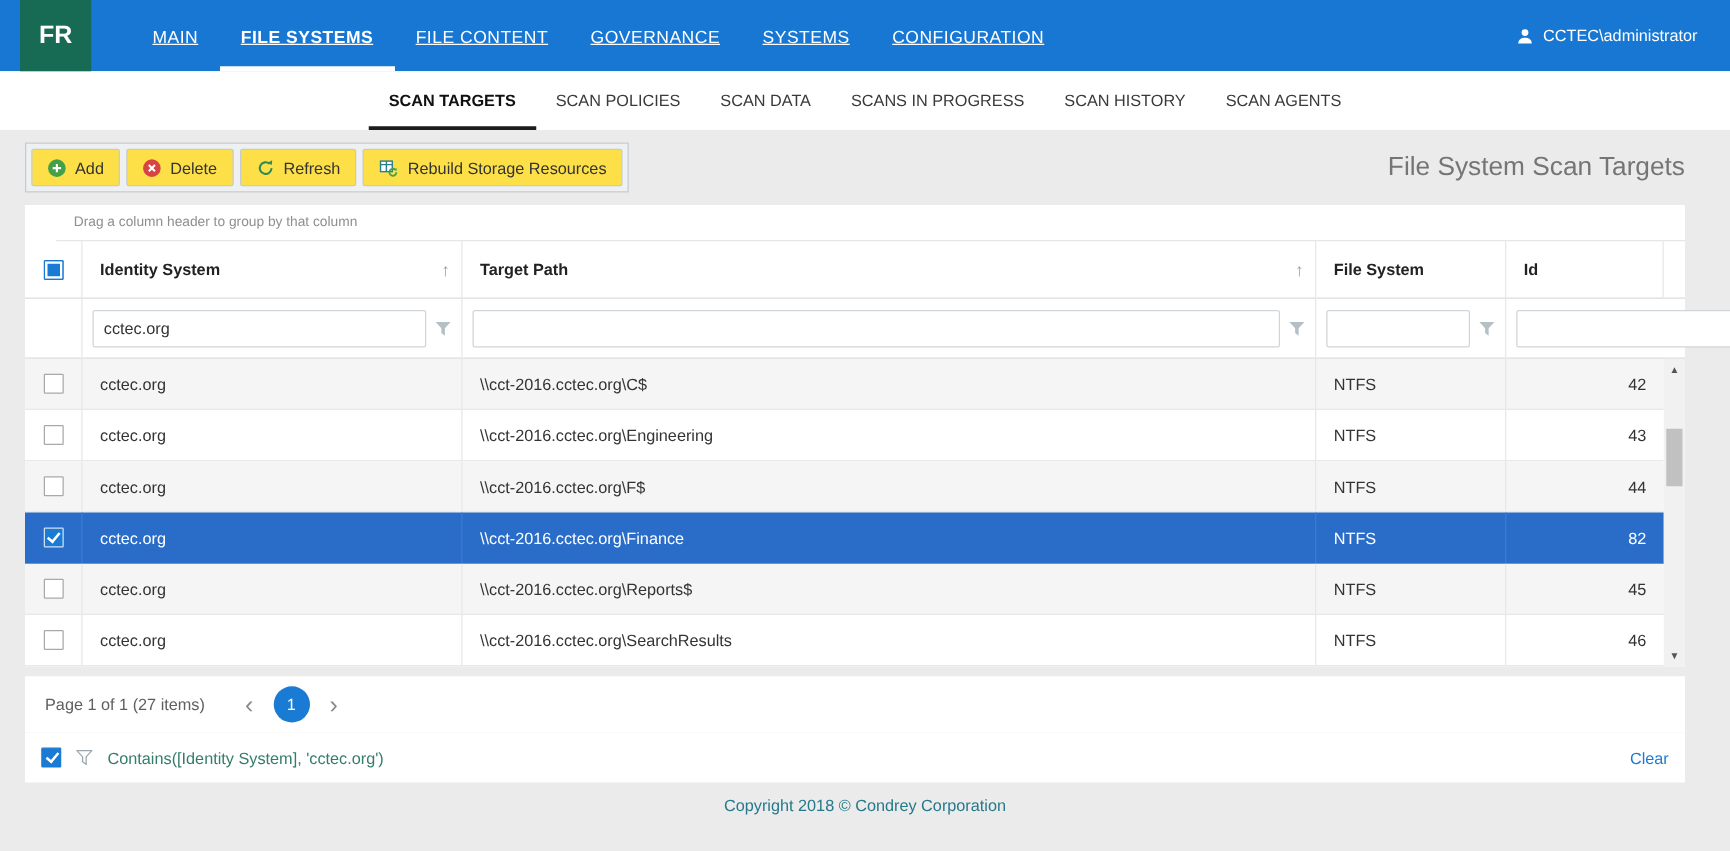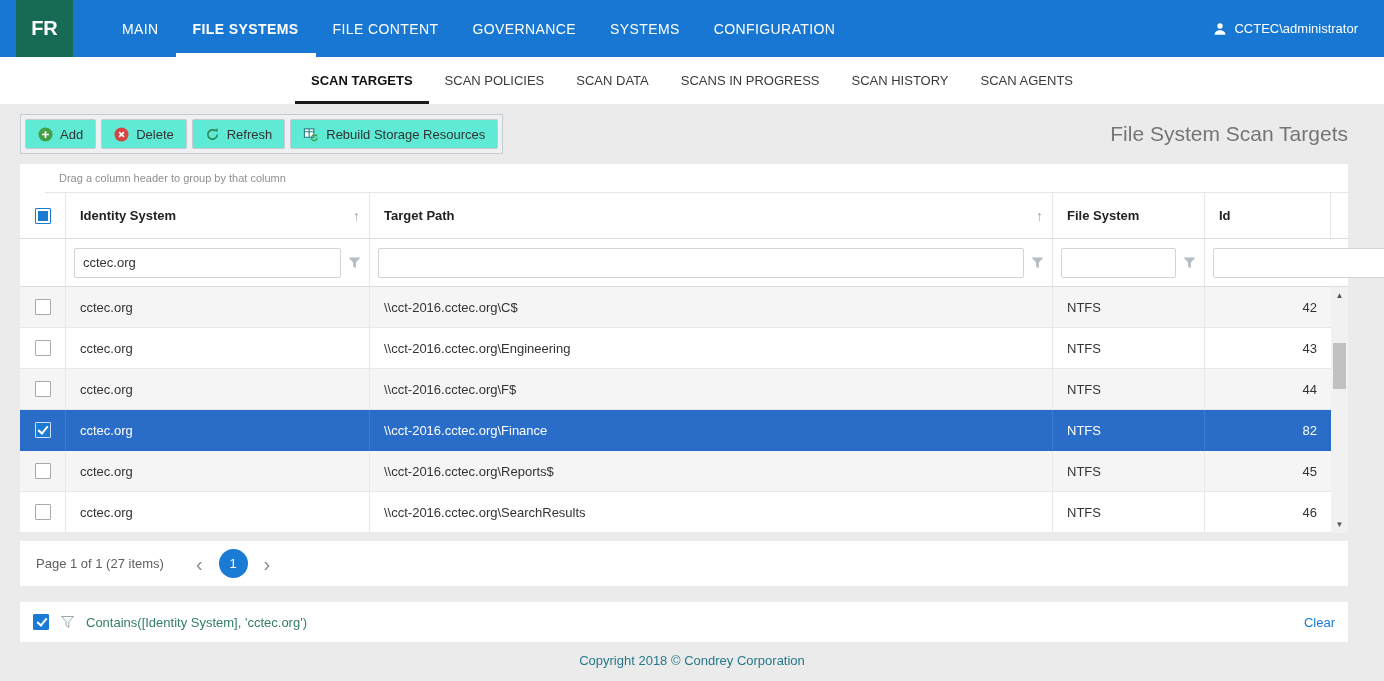--- a/index.html
+++ b/index.html
@@ -10,35 +10,35 @@
     color: #333;
     font-size: 13px;
   }
 
   
   .topbar { height: 57px; background: #1877d2; display: flex; align-items: stretch; padding-left: 16px; }
   .logo { width: 57px; height: 57px; background: #176a53; color: #fff; font-size: 20px; font-weight: 700;
           display: flex; align-items: center; justify-content: center; flex: 0 0 auto; }
   .topnav { display: flex; margin-left: 32px; }
   .topnav .nav-item { color: #fff; font-size: 14px; letter-spacing: .4px; padding: 0 17px;
-          display: flex; align-items: center; cursor: pointer; border-bottom: 4px solid transparent; padding-top: 4px; }
+          display: flex; align-items: center; cursor: pointer; border-bottom: 4px solid transparent; padding-top: 4px; text-decoration: underline; }
   .topnav .nav-item.active { font-weight: 700; border-bottom-color: #fff; }
   .userbox { margin-left: auto; margin-right: 26px; display: flex; align-items: center; gap: 7px; color: #fff; font-size: 13px; cursor: pointer; }
 
   
   .subnav { height: 47px; background: #fff; display: flex; justify-content: center; }
   .subnav .tab { padding: 0 16px; display: flex; align-items: center; font-size: 13px; color: #3a3a3a;
           cursor: pointer; border-bottom: 3px solid transparent; padding-top: 3px; }
   .subnav .tab.active { font-weight: 700; color: #111; border-bottom-color: #1c1c1c; }
 
   
   .toolbar { display: flex; align-items: center; padding: 10px 36px 10px 20px; }
   .btn-group { display: flex; gap: 5px; border: 1px solid #c5cbd0; background: #eef0f1; padding: 4px; }
   .tb-btn { display: flex; align-items: center; gap: 7px; height: 30px; padding: 0 12px;
-          background: #5eead4; border: 1px solid #c5cbd0; border-radius: 2px; font-size: 13px; color: #333; cursor: pointer; }
+          background: #fde047; border: 1px solid #c5cbd0; border-radius: 2px; font-size: 13px; color: #333; cursor: pointer; }
   .tb-btn svg { flex: 0 0 auto; }
   .page-title { margin-left: auto; font-size: 21px; color: #757575; }
 
   
   .panel { background: #fff; margin: 0 36px 0 20px; }
 
   
   .group-hint { height: 29px; line-height: 29px; padding-left: 14px; font-size: 11px; color: #8f8f8f; border-bottom: 1px solid #e6e6e6; margin-left: 25px; }
   .hrow, .frow { display: grid; grid-template-columns: 46px 304px 683px 152px 1fr 17px; }
   .hrow { height: 46px; border-bottom: 1px solid #dcdcdc; }
@@ -77,21 +77,21 @@
   .sthumb { position: absolute; left: 2px; right: 2px; top: 56px; height: 46px; background: #c1c1c1; cursor: pointer; }
 
   
   .pager { margin-top: 8px; height: 45px; display: flex; align-items: center; padding: 0 16px; gap: 10px; text-align: right; }
   .pager-summary { color: #5f5f5f; font-size: 13px; margin-right: 16px; }
   .pg-chevron { color: #8a8a8a; font-size: 20px; padding: 0 6px; cursor: pointer; line-height: 1; }
   .pg-current { width: 29px; height: 29px; border-radius: 50%; background: #1a7bd4; color: #fff;
           display: flex; align-items: center; justify-content: center; font-size: 13px; cursor: pointer; }
 
   
-  .filterbar { margin-top: 16px; height: 40px; display: flex; align-items: center; gap: 12px; padding: 0 13px; }
+  .filterbar { height: 40px; display: flex; align-items: center; gap: 12px; padding: 0 13px; }
   .filter-expr { color: #337d6a; font-size: 13px; cursor: pointer; }
   .clear-link { margin-left: auto; color: #1a7bd4; font-size: 13px; cursor: pointer; text-decoration: none; }
 
   
   .footer { text-align: center; padding: 11px 0; color: #26798b; font-size: 13px; }
 </style>
 </head>
 <body>
 
 <div class="topbar">

